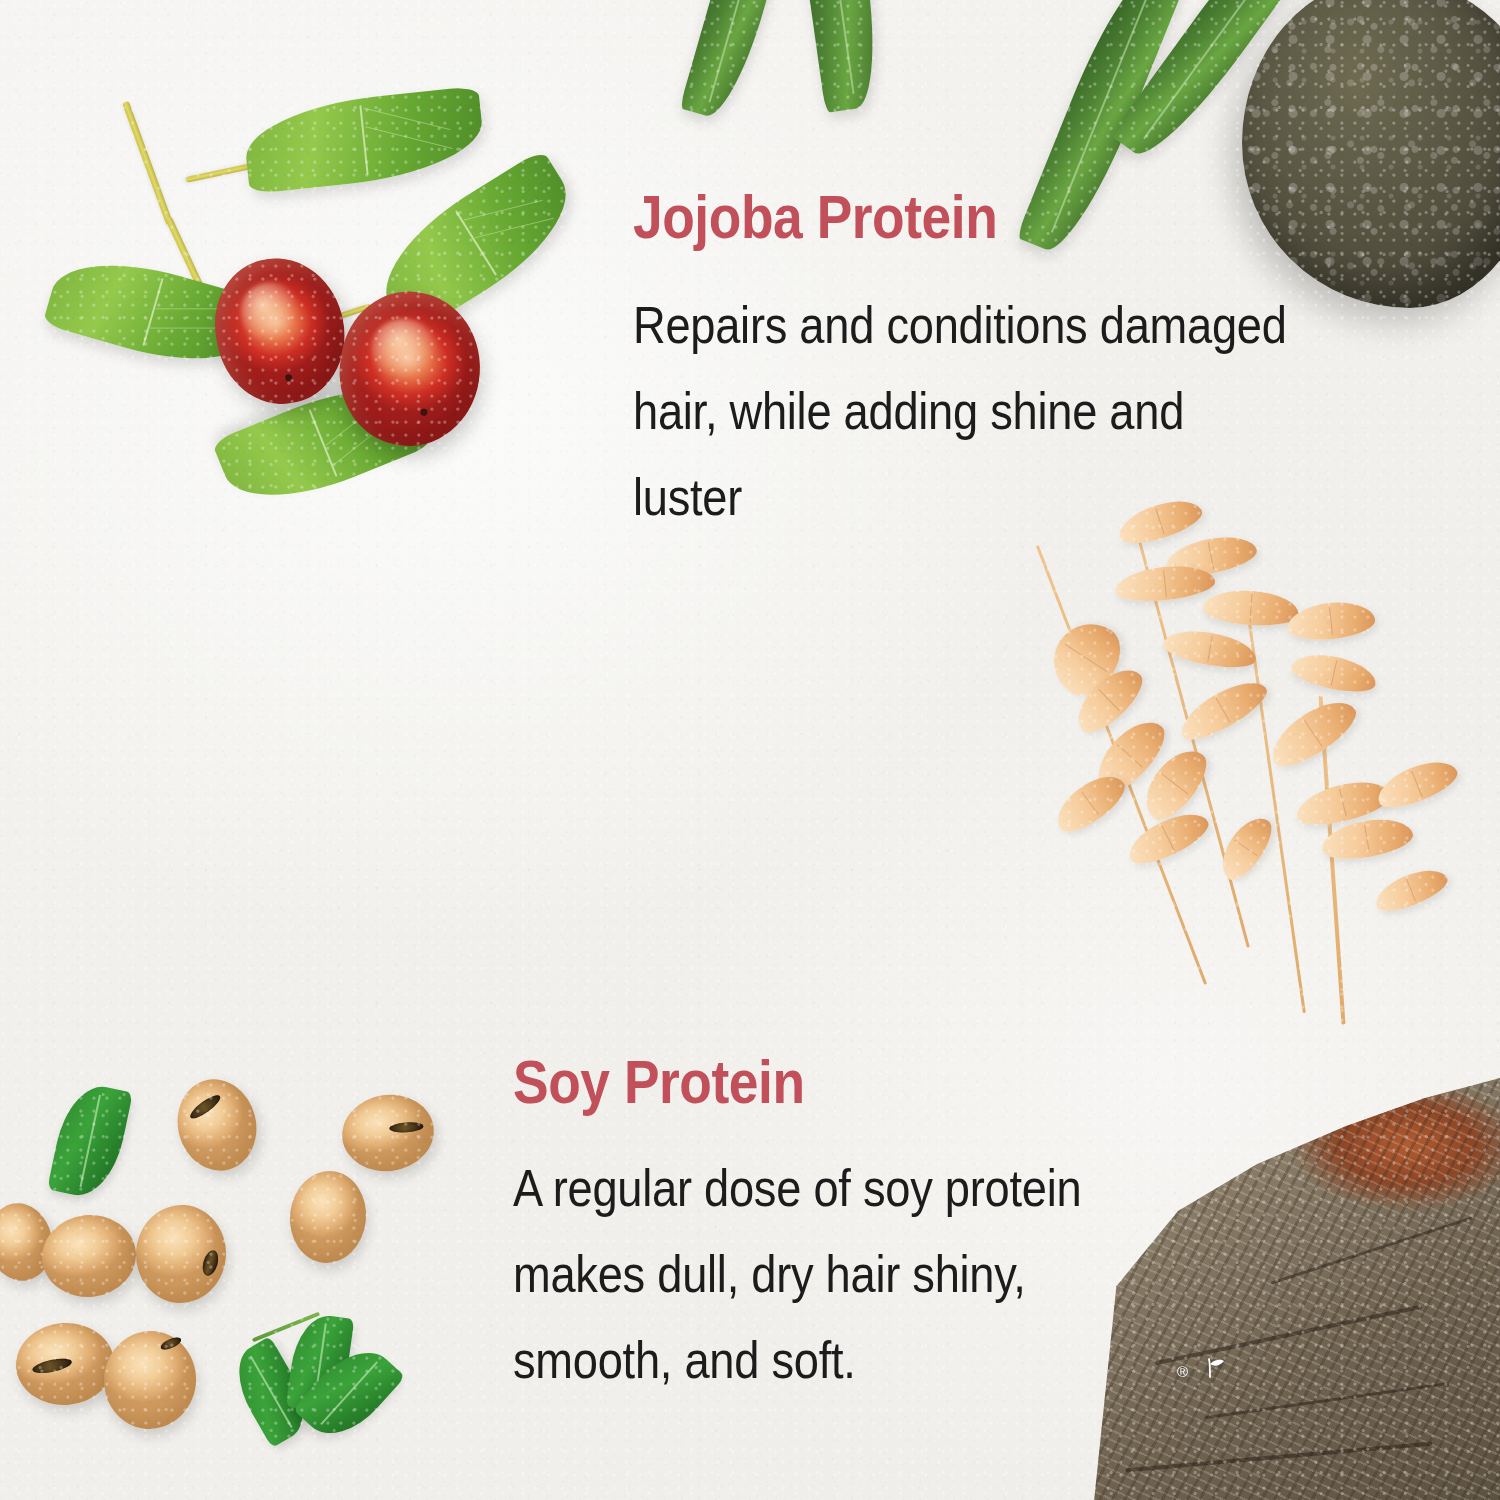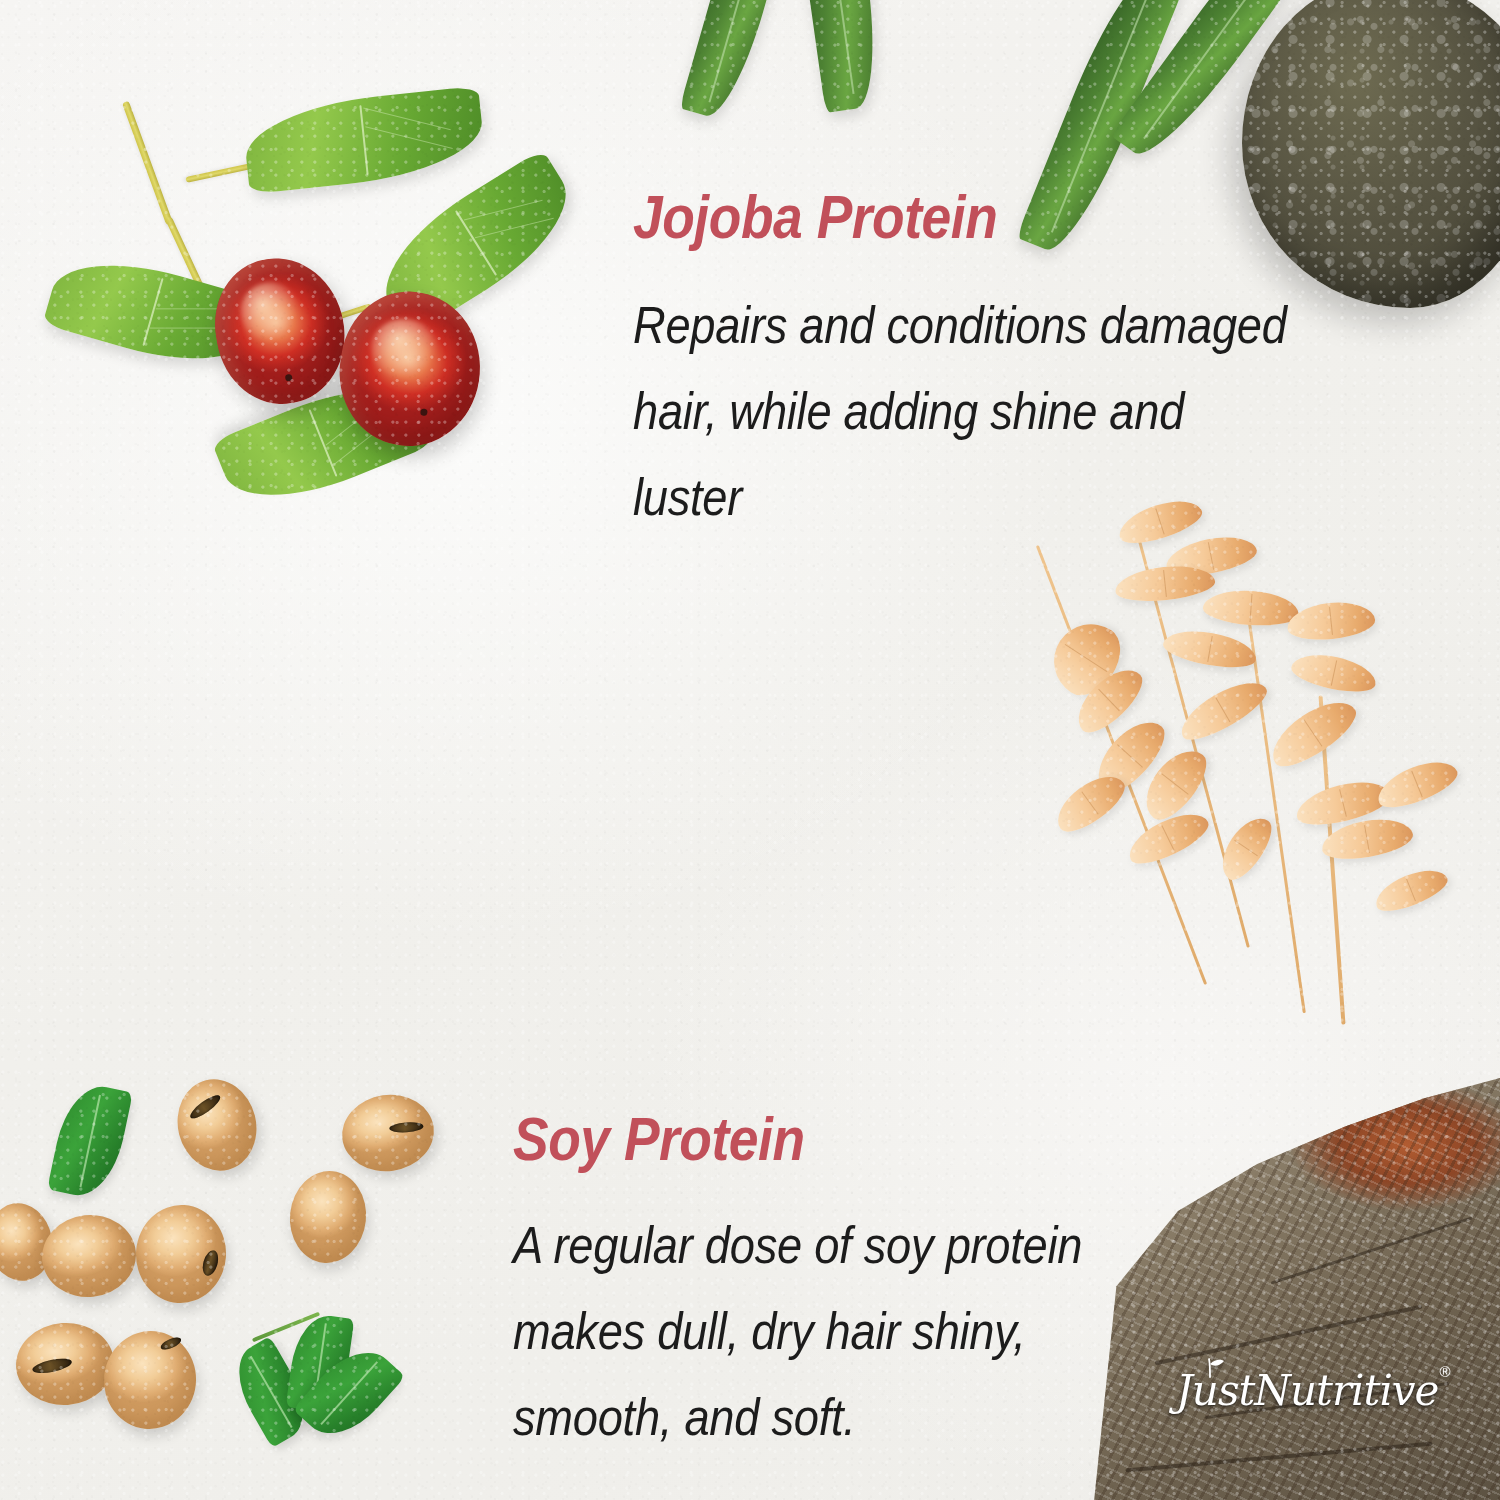--- a/index.html
+++ b/index.html
@@ -33,21 +33,21 @@
       radial-gradient(circle at 37% 62%, rgba(0,0,0,.03) 0 1px, transparent 1.6px),
       radial-gradient(circle at 68% 31%, rgba(0,0,0,.03) 0 1px, transparent 1.6px),
       radial-gradient(circle at 84% 77%, rgba(0,0,0,.035) 0 1px, transparent 1.6px),
       radial-gradient(circle at 52% 88%, rgba(0,0,0,.025) 0 1px, transparent 1.6px),
       radial-gradient(circle at 22% 47%, rgba(255,255,255,.6) 0 1.2px, transparent 2px),
       radial-gradient(circle at 91% 12%, rgba(255,255,255,.55) 0 1.2px, transparent 2px);
     background-size:17px 17px, 23px 23px, 29px 29px, 19px 19px, 31px 31px, 13px 13px, 21px 21px;
   }
 
   
-  .block{ position:absolute;font-style:italic; }
+  .block{ position:absolute; }
 
   .heading{
     color:#c1505a;
     font-family:"Liberation Sans", sans-serif;
     font-weight:bold;
     font-size:62px;
     line-height:1.0;
     letter-spacing:-0.5px;
     transform:scaleX(.86);
     transform-origin:left center;
@@ -66,21 +66,21 @@
   }
   .body .ln{ display:block; white-space:nowrap; }
 
   
   #blk-jojoba{ left:633px; top:186px; }
   #blk-jojoba .body{ margin-top:34px; }
 
   #blk-rice{ left:133px; top:556px; }
   #blk-rice .body{ margin-top:32px; }
 
-  #blk-soy{ left:513px; top:1108px; }
+  #blk-soy{ left:513px; top:1051px; }
   #blk-soy .body{ margin-top:32px; }
 
   
   .decor{ position:absolute; pointer-events:none; }
 
   
   .tleaf{
     position:absolute;
     background:linear-gradient(100deg,#2f5a22 0%,#4d8233 38%,#6aa642 62%,#3c6a28 100%);
     border-radius:50% 8% 50% 8%;
@@ -403,17 +403,16 @@
       <span class="ln">makes dull, dry hair shiny,</span>
       <span class="ln">smooth, and soft.</span>
     </div>
   </div>
 
   <div id="logo">
     <svg class="sprout" viewBox="0 0 26 22">
       <path d="M10 21 C10 13, 10 7, 9 3" stroke="#ffffff" stroke-width="1.8" fill="none" stroke-linecap="round"></path>
       <path d="M10 8 C15 3, 21 3, 24 5 C20 10, 14 11, 10 8 Z" fill="#ffffff"></path>
     </svg>
-    <span class="wordmark">JustNutritive</span>
     <span class="reg">®</span>
   </div>
 
 </div>
 
 </body></html>

